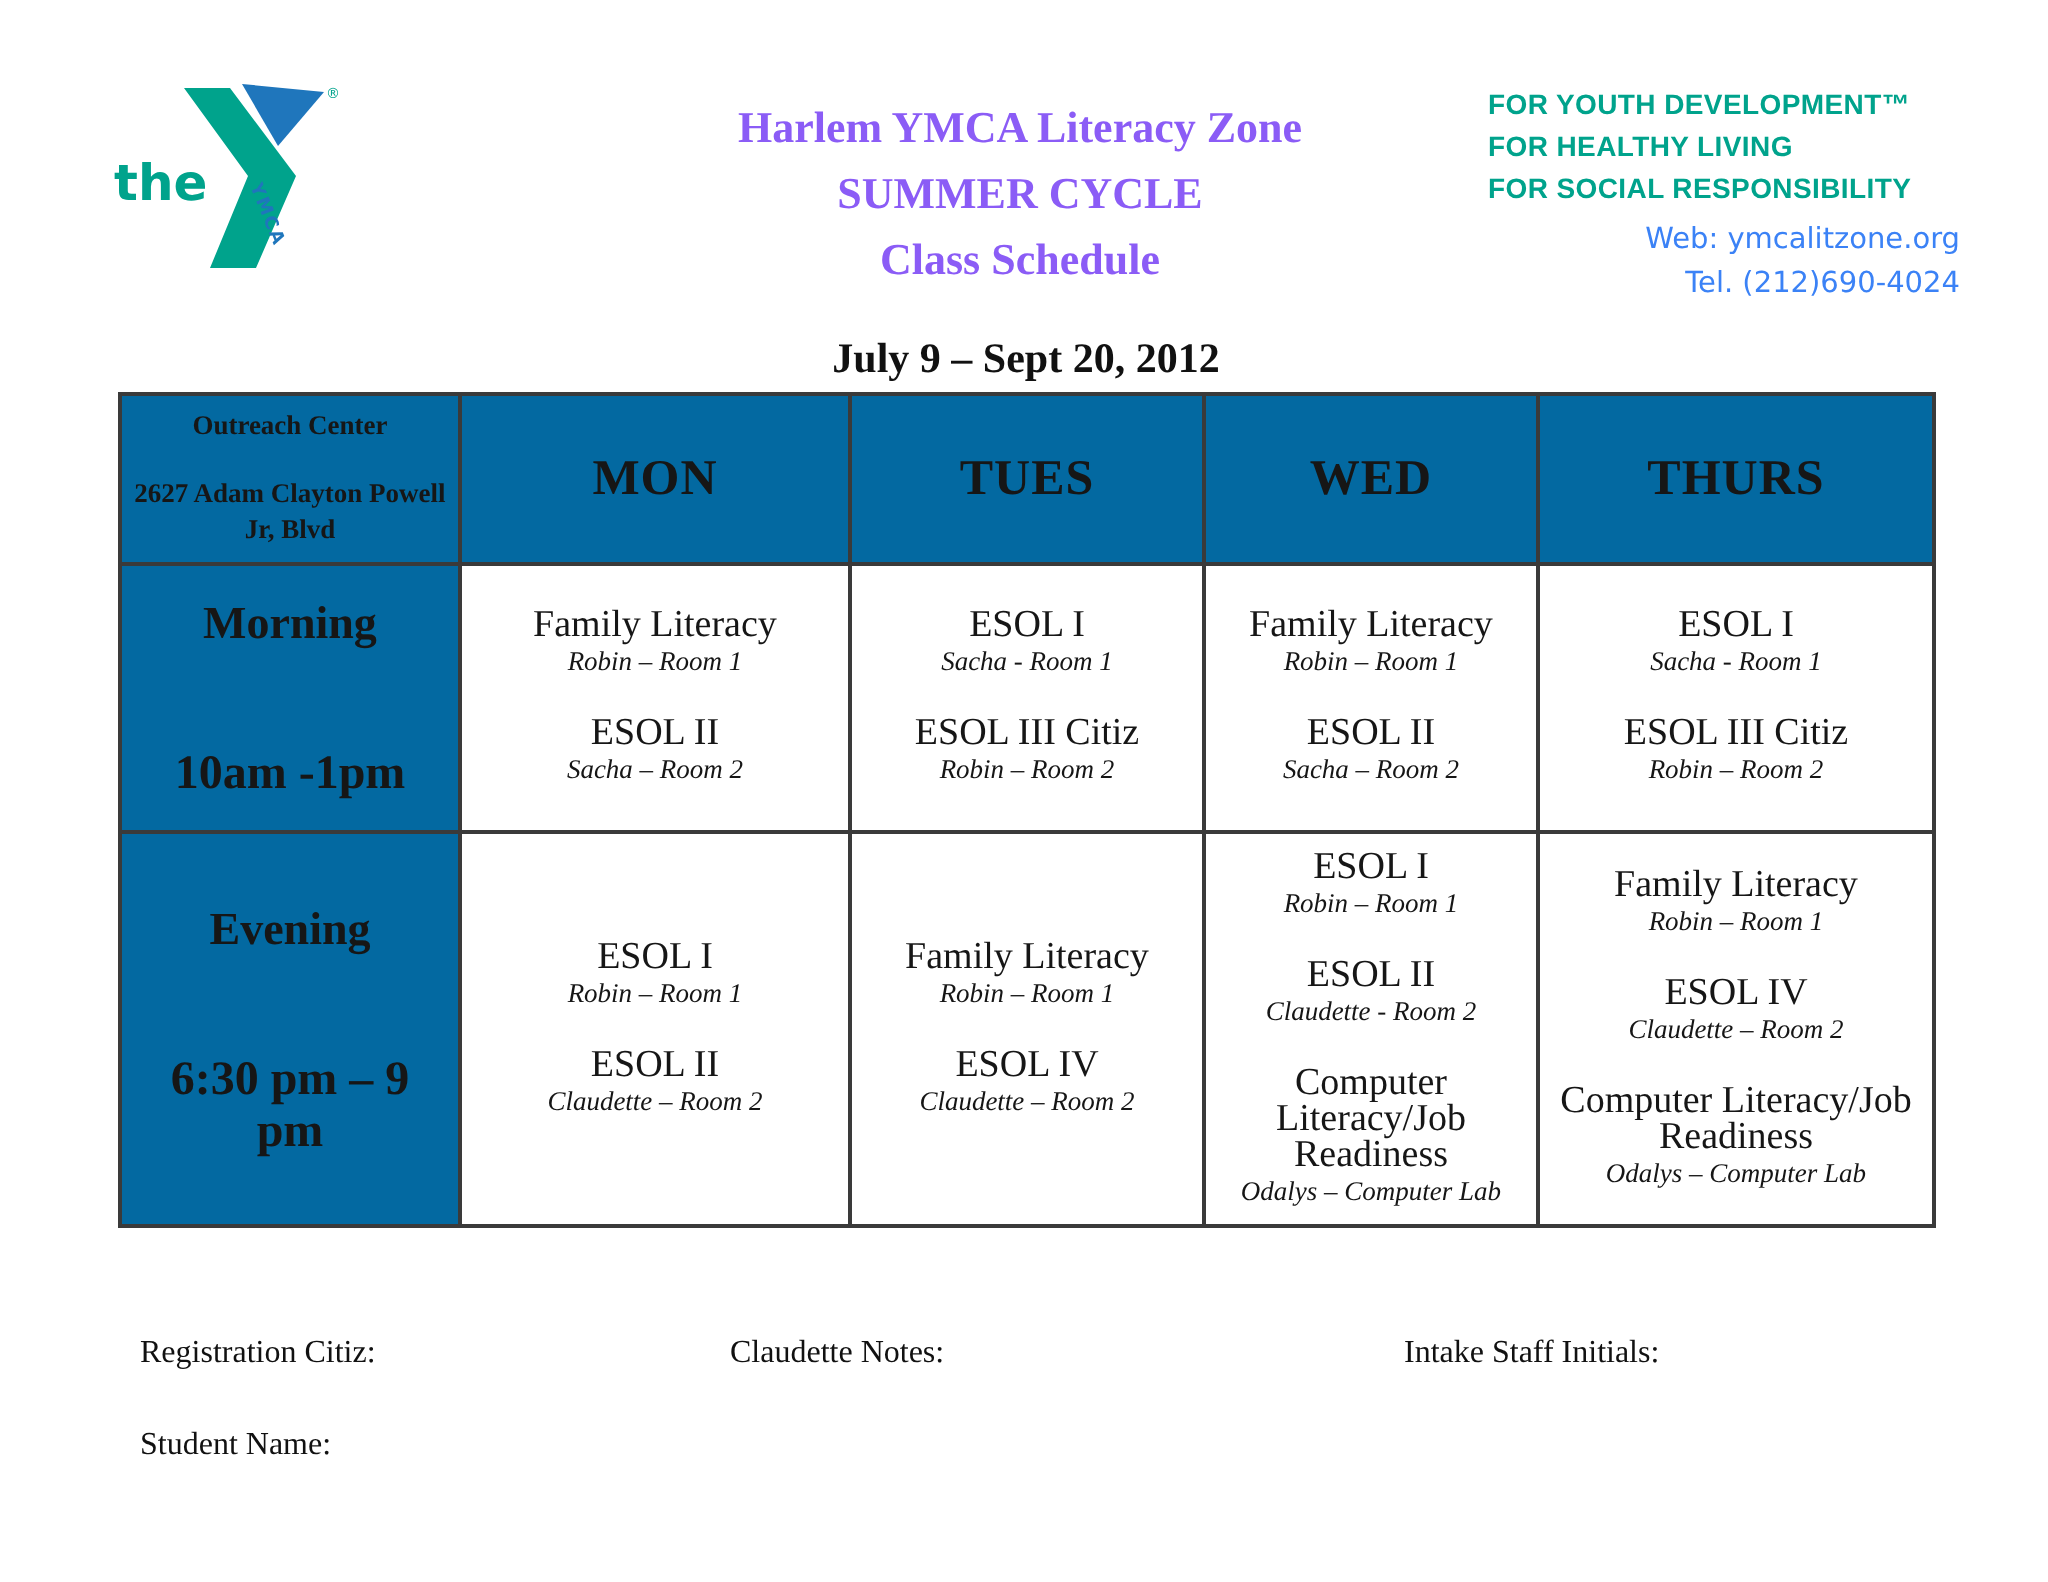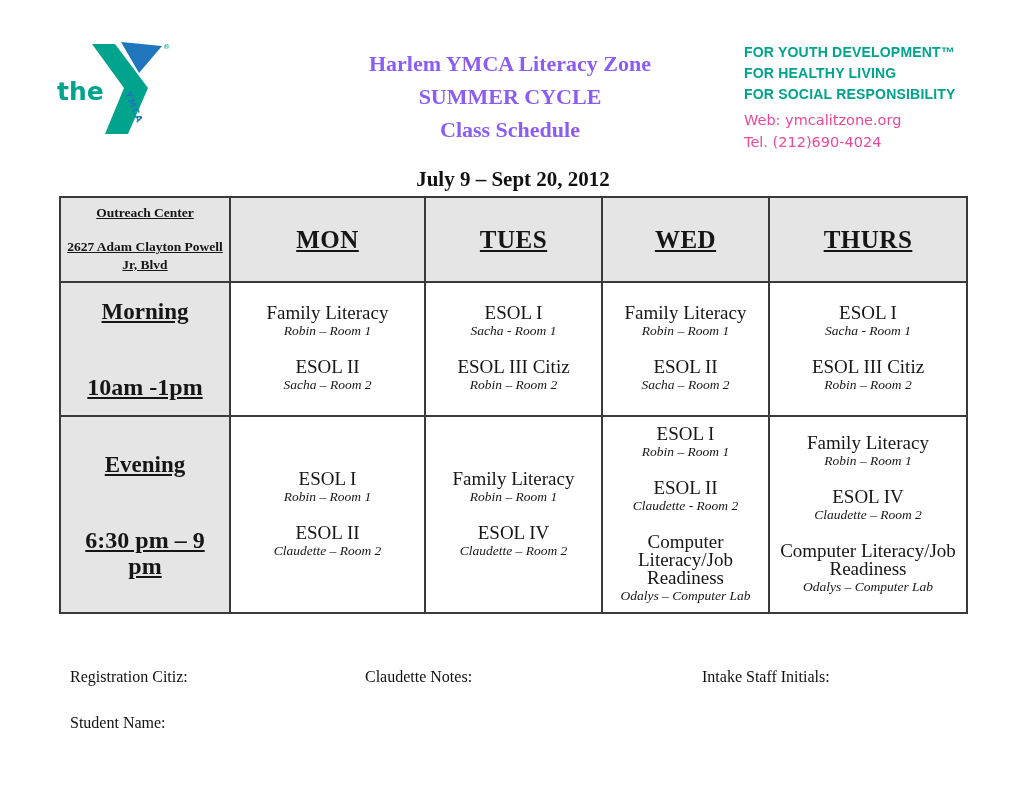--- a/index.html
+++ b/index.html
@@ -20,43 +20,43 @@
     text-align: center; font-weight: bold; font-size: 22px; line-height: 33px;
     color: #8b5cf6;
   }
   .contact-block { position: absolute; left: 744px; top: 42px; width: 236px; }
   .taglines {
     font-family: "Liberation Sans", sans-serif;
     font-weight: bold; font-size: 14px; line-height: 21px;
     color: #00A38C; letter-spacing: 0.2px;
   }
   .webtel {
-    margin-top: 4px; text-align: left;
+    margin-top: 4px; text-align: right;
     font-family: "DejaVu Sans", sans-serif;
-    font-size: 14.5px; line-height: 22px; color: #ec4899;
+    font-size: 14.5px; line-height: 22px; color: #3b82f6;
   }
 
   
   .date-heading {
     position: absolute; left: 60px; top: 167px; width: 906px;
     text-align: center; font-weight: bold; font-size: 21px; color: #111;
   }
 
   
   table.sched {
     position: absolute; left: 59px; top: 196px;
     width: 907px; border-collapse: collapse; table-layout: fixed;
   }
   table.sched td {
     border: 2px solid #3a3a3a;
     text-align: center; vertical-align: middle;
     padding: 4px 6px;
   }
   td.thurs { border-left-width: 3px; }
-  td.gray { background: #e5e5e5; text-decoration: underline; }
+  td.gray { background: #0369a1; }
   tr.hdr-row   { height: 85px; }
   tr.morn-row  { height: 134px; }
   tr.eve-row   { height: 197px; }
 
   .loc-name { font-weight: bold; font-size: 13.5px; margin-bottom: 17px; }
   .loc-addr { font-weight: bold; font-size: 13.5px; line-height: 18px; }
   td.day { font-weight: bold; font-size: 25px; letter-spacing: 0.5px; }
 
   .row-label-main { font-weight: bold; font-size: 23px; line-height: 28px; }
   .row-label-time { font-weight: bold; font-size: 24px; line-height: 26px; margin-top: 48px; }

